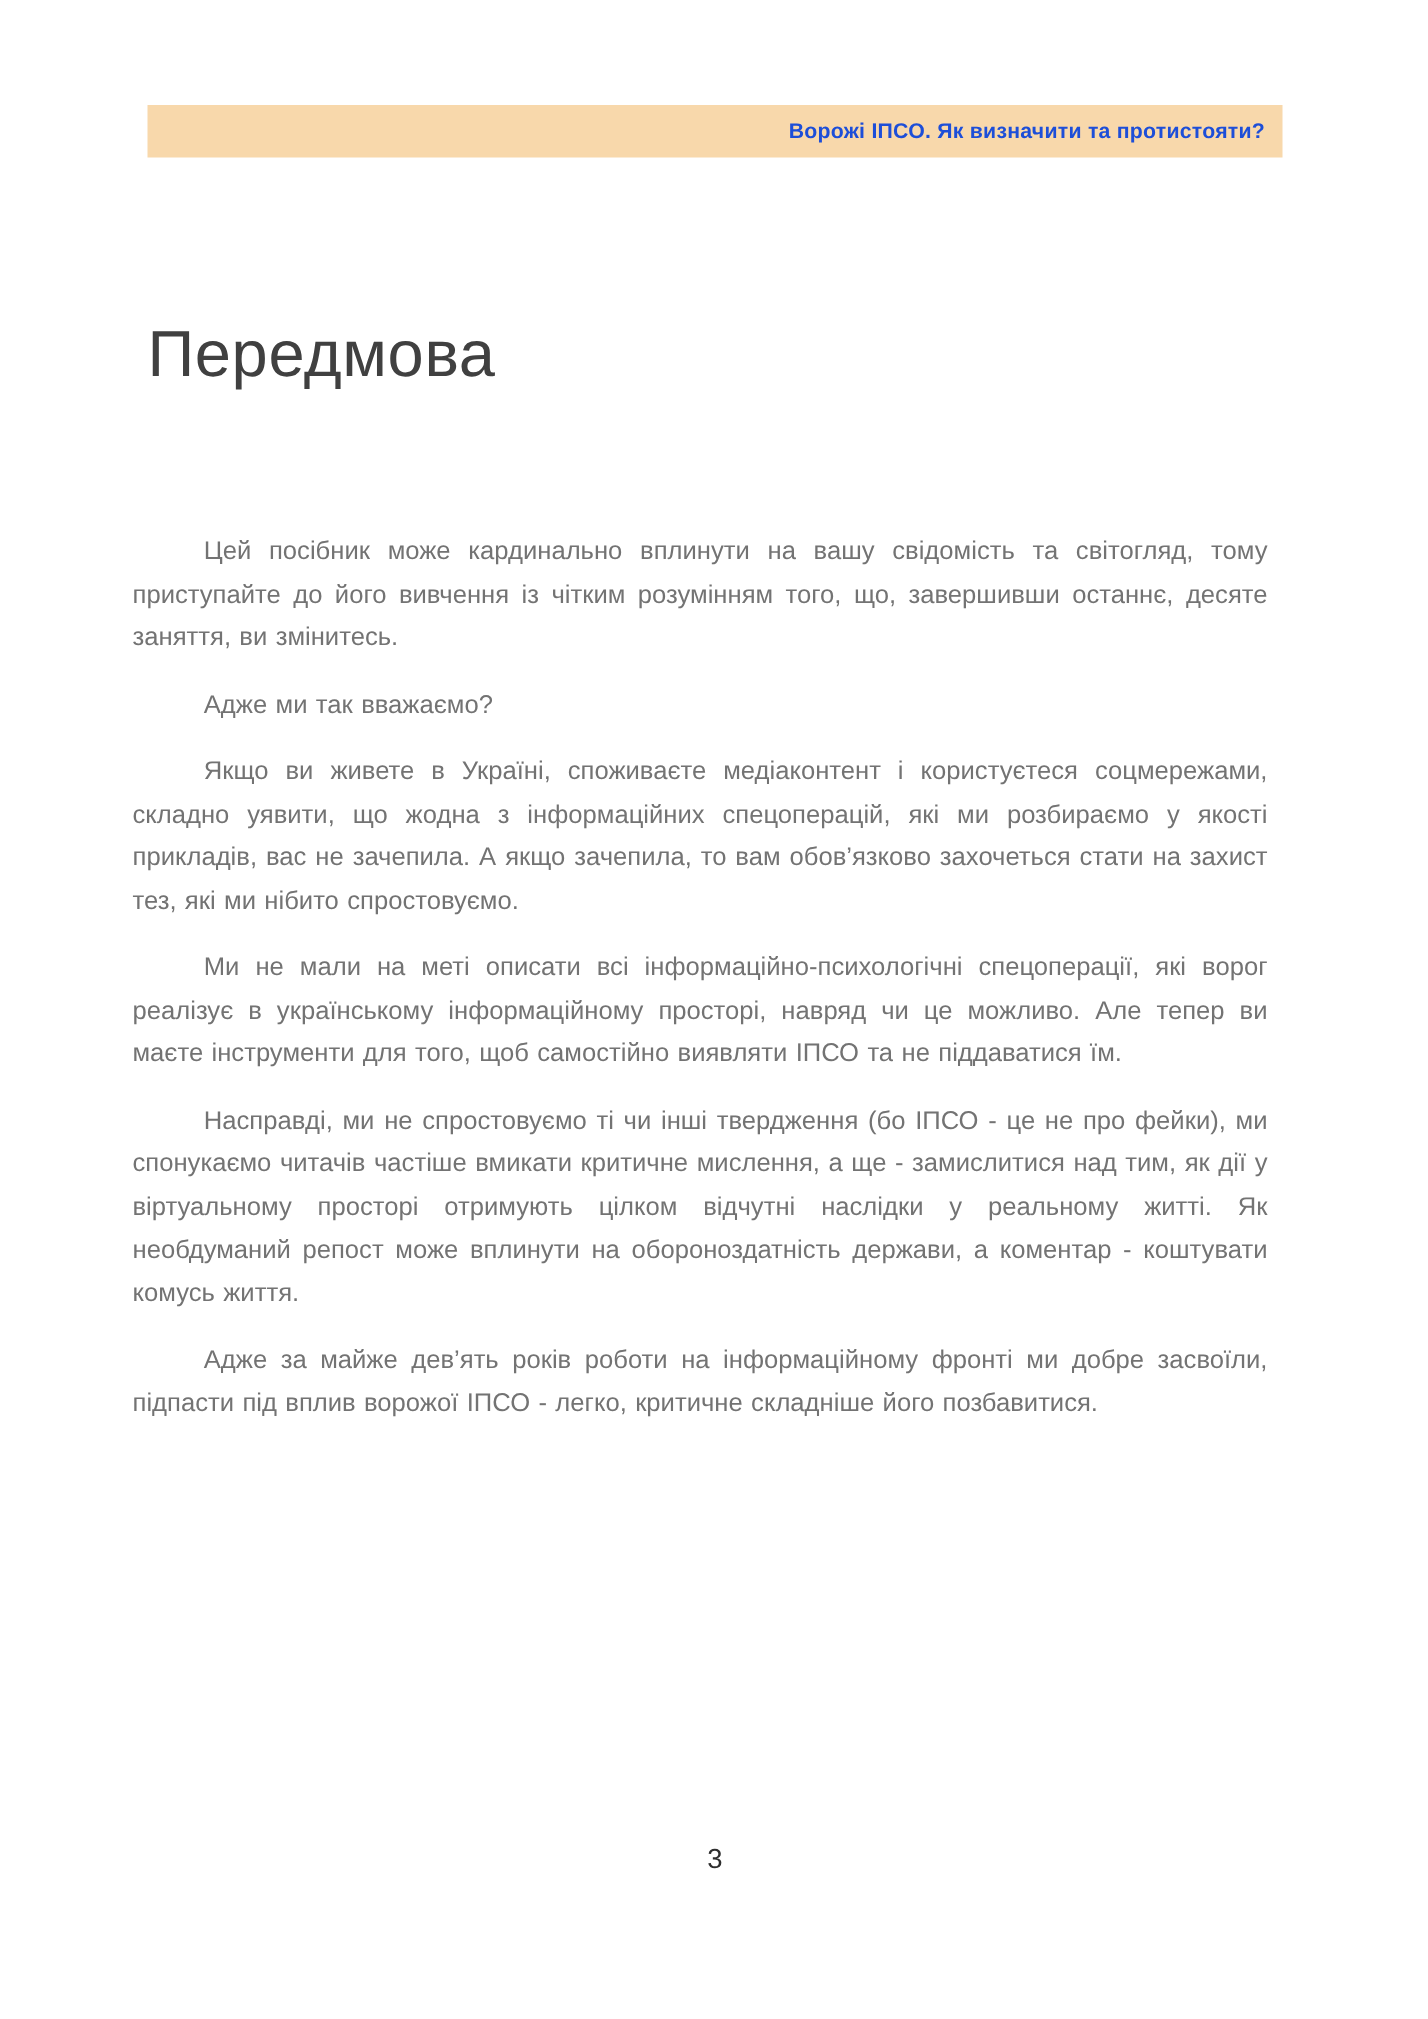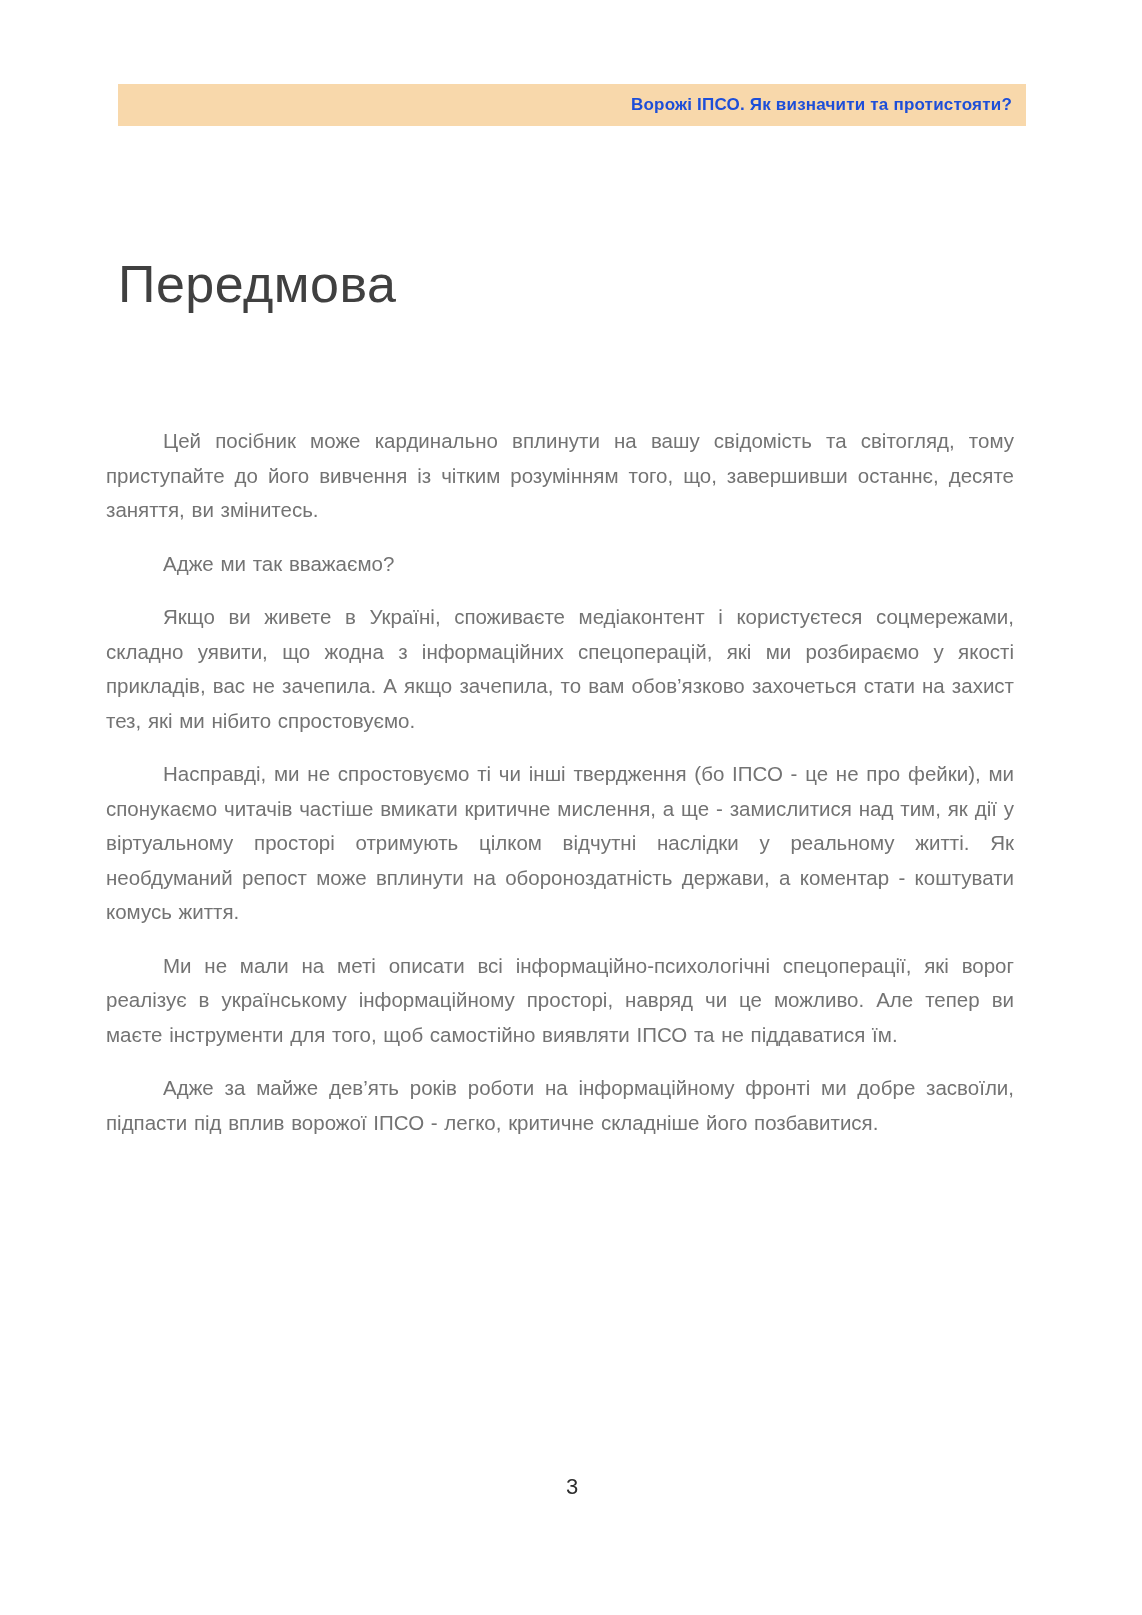--- a/index.html
+++ b/index.html
@@ -80,22 +80,22 @@
   <div class="header-band" style="background: rgb(248, 216, 171);">
     <span class="header-title" style="color: #1d4ed8;">Ворожі ІПСО. Як визначити та протистояти?</span>
   </div>
 
   <h1 class="page-title">Передмова</h1>
 
   <div class="body-text">
     <p>Цей посібник може кардинально вплинути на вашу свідомість та світогляд, тому приступайте до його вивчення із чітким розумінням того, що, завершивши останнє, десяте заняття, ви змінитесь.</p>
     <p>Адже ми так вважаємо?</p>
     <p>Якщо ви живете в Україні, споживаєте медіаконтент і користуєтеся соцмережами, складно уявити, що жодна з інформаційних спецоперацій, які ми розбираємо у якості прикладів, вас не зачепила. А якщо зачепила, то вам обов’язково захочеться стати на захист тез, які ми нібито спростовуємо.</p>
+    <p>Ми не мали на меті описати всі інформаційно-психологічні спецоперації, які ворог реалізує в українському інформаційному просторі, навряд чи це можливо. Але тепер ви маєте інструменти для того, щоб самостійно виявляти ІПСО та не піддаватися їм.</p>
     <p>Насправді, ми не спростовуємо ті чи інші твердження (бо ІПСО - це не про фейки), ми спонукаємо читачів частіше вмикати критичне мислення, а ще - замислитися над тим, як дії у віртуальному просторі отримують цілком відчутні наслідки у реальному житті. Як необдуманий репост може вплинути на обороноздатність держави, а коментар - коштувати комусь життя.</p>
-    <p>Ми не мали на меті описати всі інформаційно-психологічні спецоперації, які ворог реалізує в українському інформаційному просторі, навряд чи це можливо. Але тепер ви маєте інструменти для того, щоб самостійно виявляти ІПСО та не піддаватися їм.</p>
     <p>Адже за майже дев’ять років роботи на інформаційному фронті ми добре засвоїли, підпасти під вплив ворожої ІПСО - легко, критичне складніше його позбавитися.</p>
   </div>
 
   <div class="page-footer">
     <span class="page-number">3</span>
   </div>
 
 </div>
 
 </body></html>

